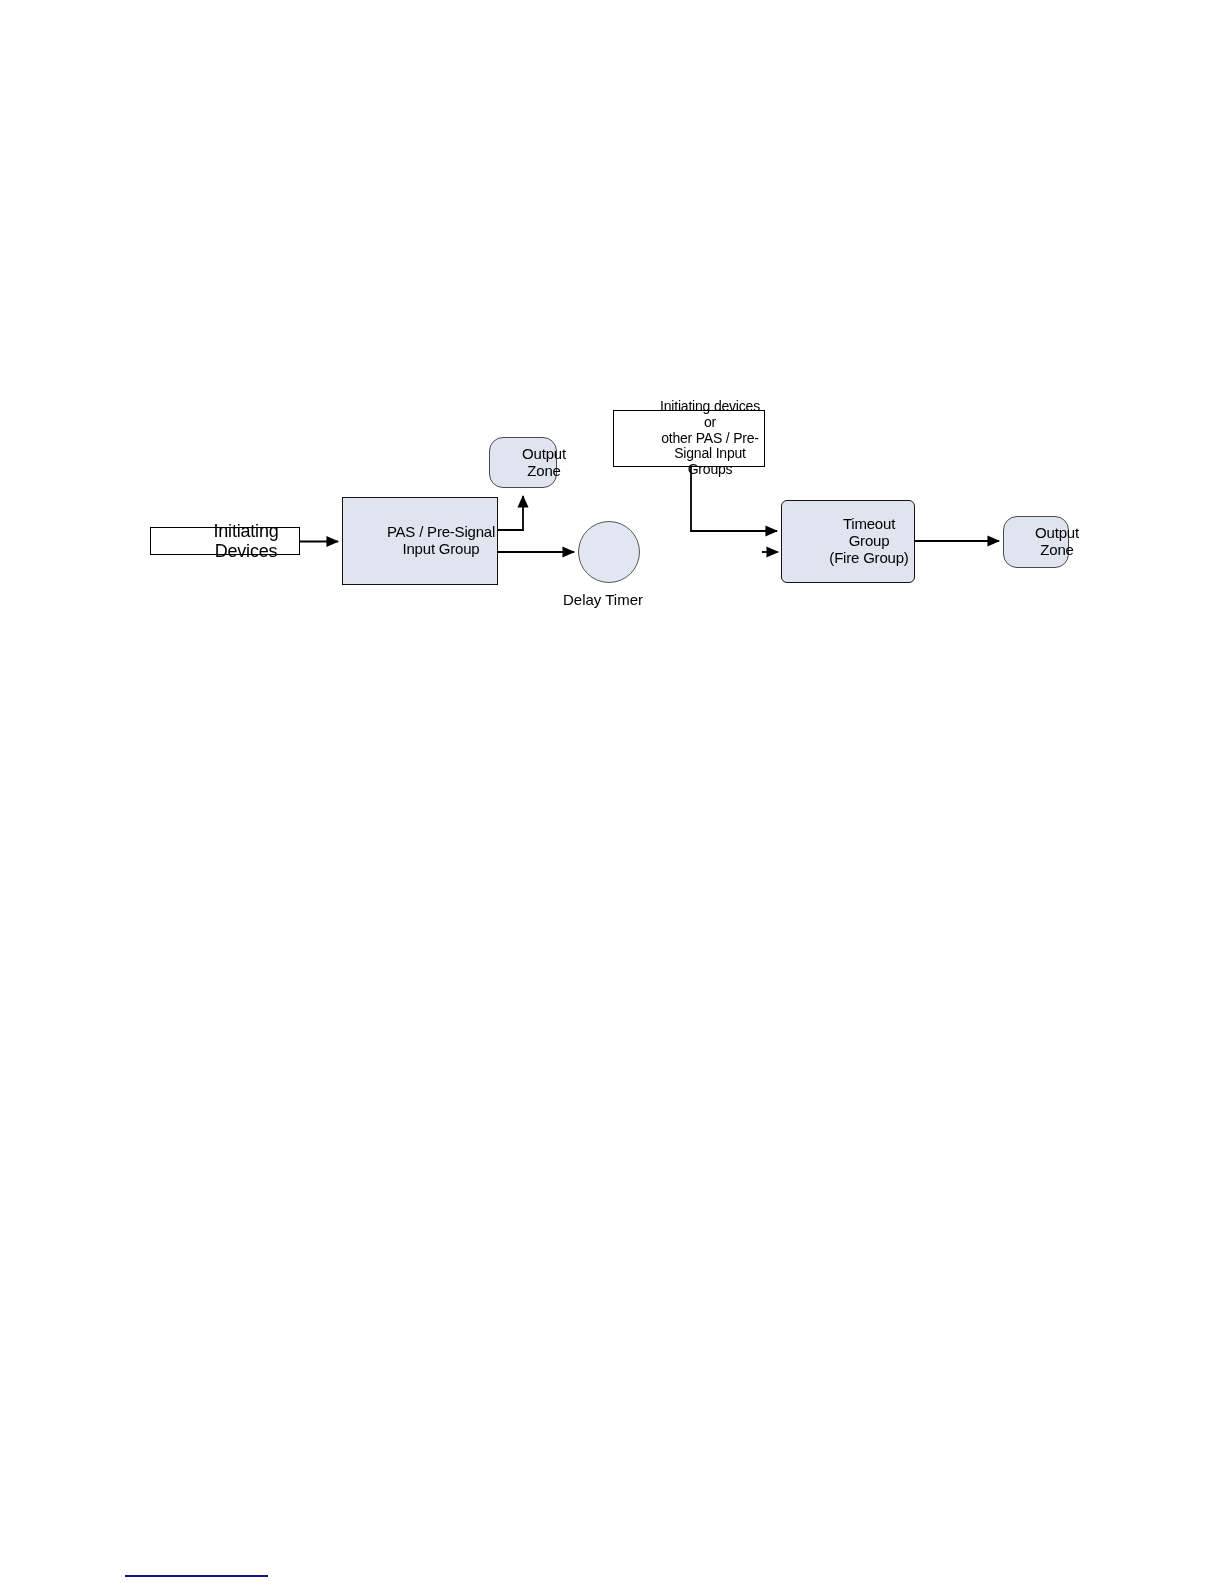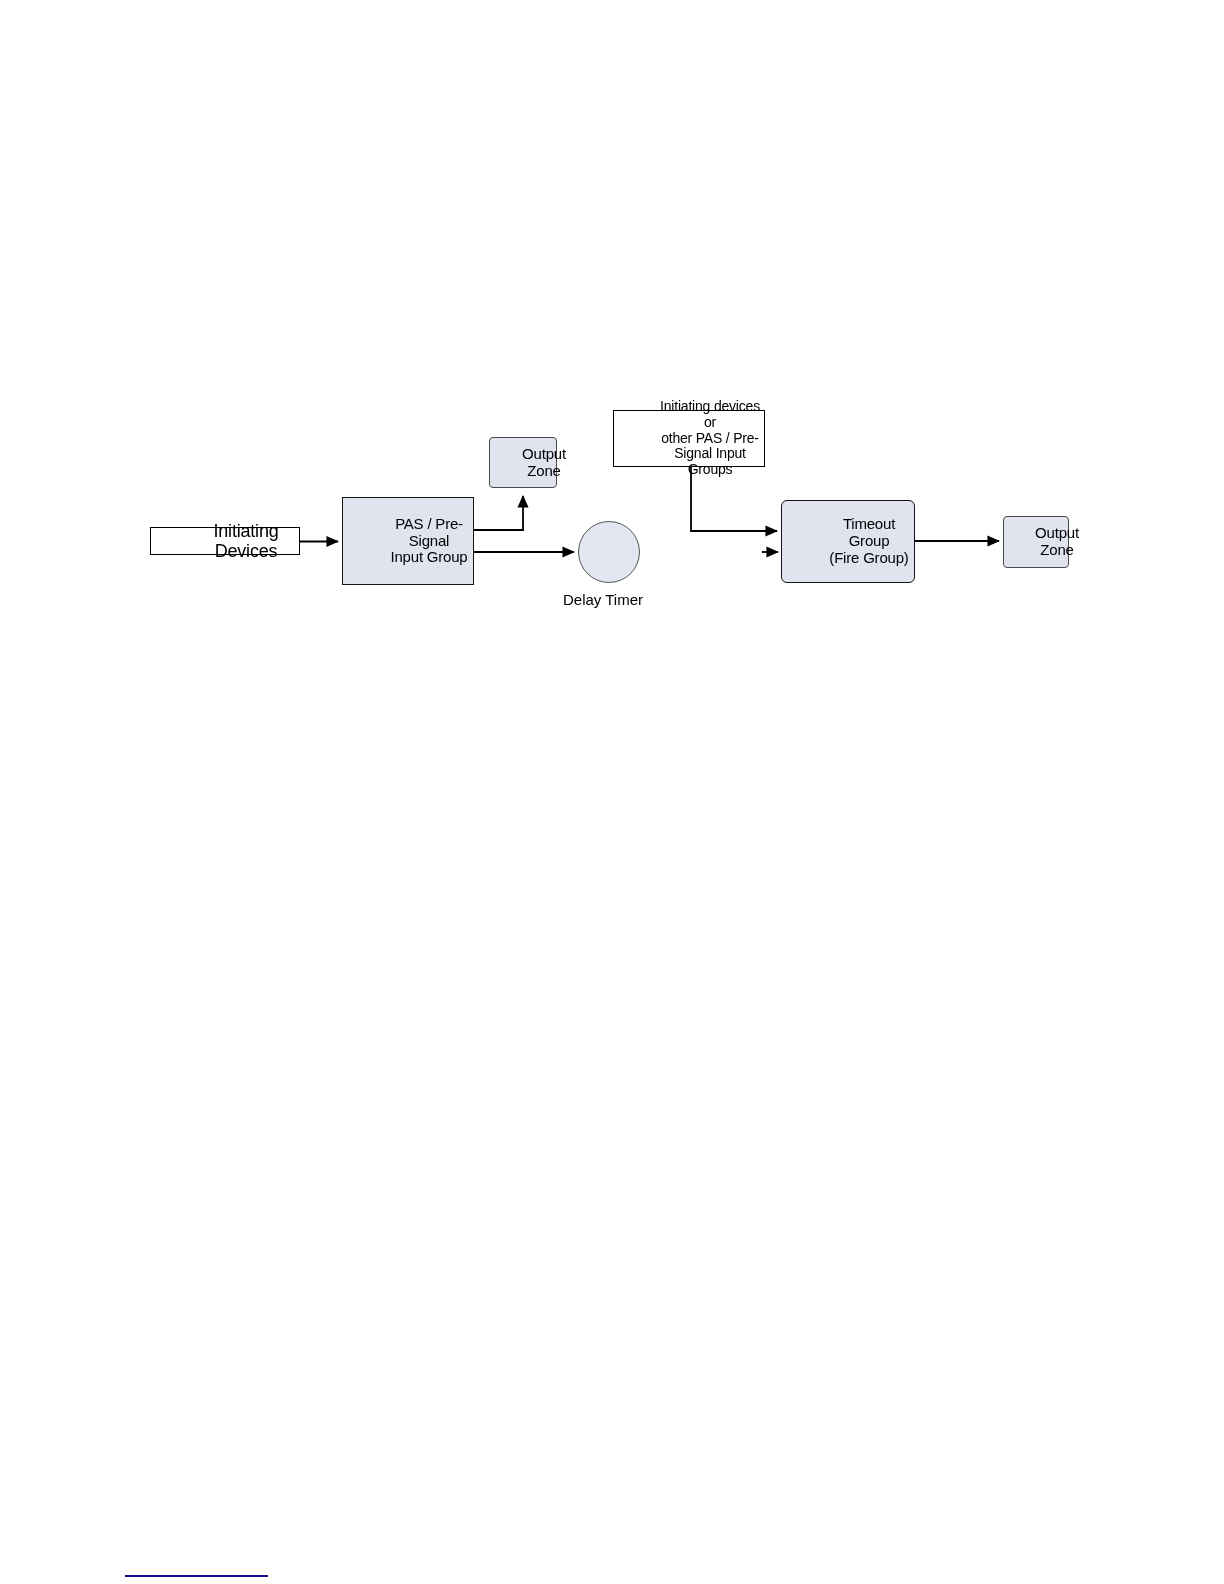--- a/index.html
+++ b/index.html
@@ -48,21 +48,21 @@
   }
   
   .rect-fill {
     background: #e0e4ef;
     border: 1.4px solid #141414;
   }
   
   .rounded-fill {
     background: #e0e4ef;
     border: 1.6px solid #4a4a4a;
-    border-radius: 4px;
+    border-radius: 14px;
   }
   
   .circle-fill {
     background: #e2e6f0;
     border: 1.4px solid #555555;
     border-radius: 50%;
   }
   .caption {
     position: absolute;
     text-align: left;
@@ -125,21 +125,21 @@
     <g>
       <line x1="609" y1="561" x2="609" y2="532" stroke="#000000" stroke-width="1.7" marker-end="url(#arrowBlack2)"></line>
       <line x1="609" y1="561" x2="625" y2="538" stroke="#000000" stroke-width="1.7" marker-end="url(#arrowBlack2)"></line>
     </g>
   </svg>
 
   <div class="node rect-plain" style="left:150px; top:527px; width:150px; height:28px; font-size:18px;">
     <span>Initiating Devices</span>
   </div>
 
-  <div class="node rect-fill" style="left:342px; top:497px; width:132px; height:88px; font-size:15px;">
+  <div class="node rect-fill" style="left:342px; top:497px; width:156px; height:88px; font-size:15px;">
     <span>PAS / Pre-Signal
 Input Group</span>
   </div>
 
   <div class="node rounded-fill" style="left:489px; top:437px; width:68px; height:51px; font-size:15px;">
     <span>Output
 Zone</span>
   </div>
 
   <div class="node circle-fill" style="left:578px; top:521px; width:62px; height:62px;"></div>

